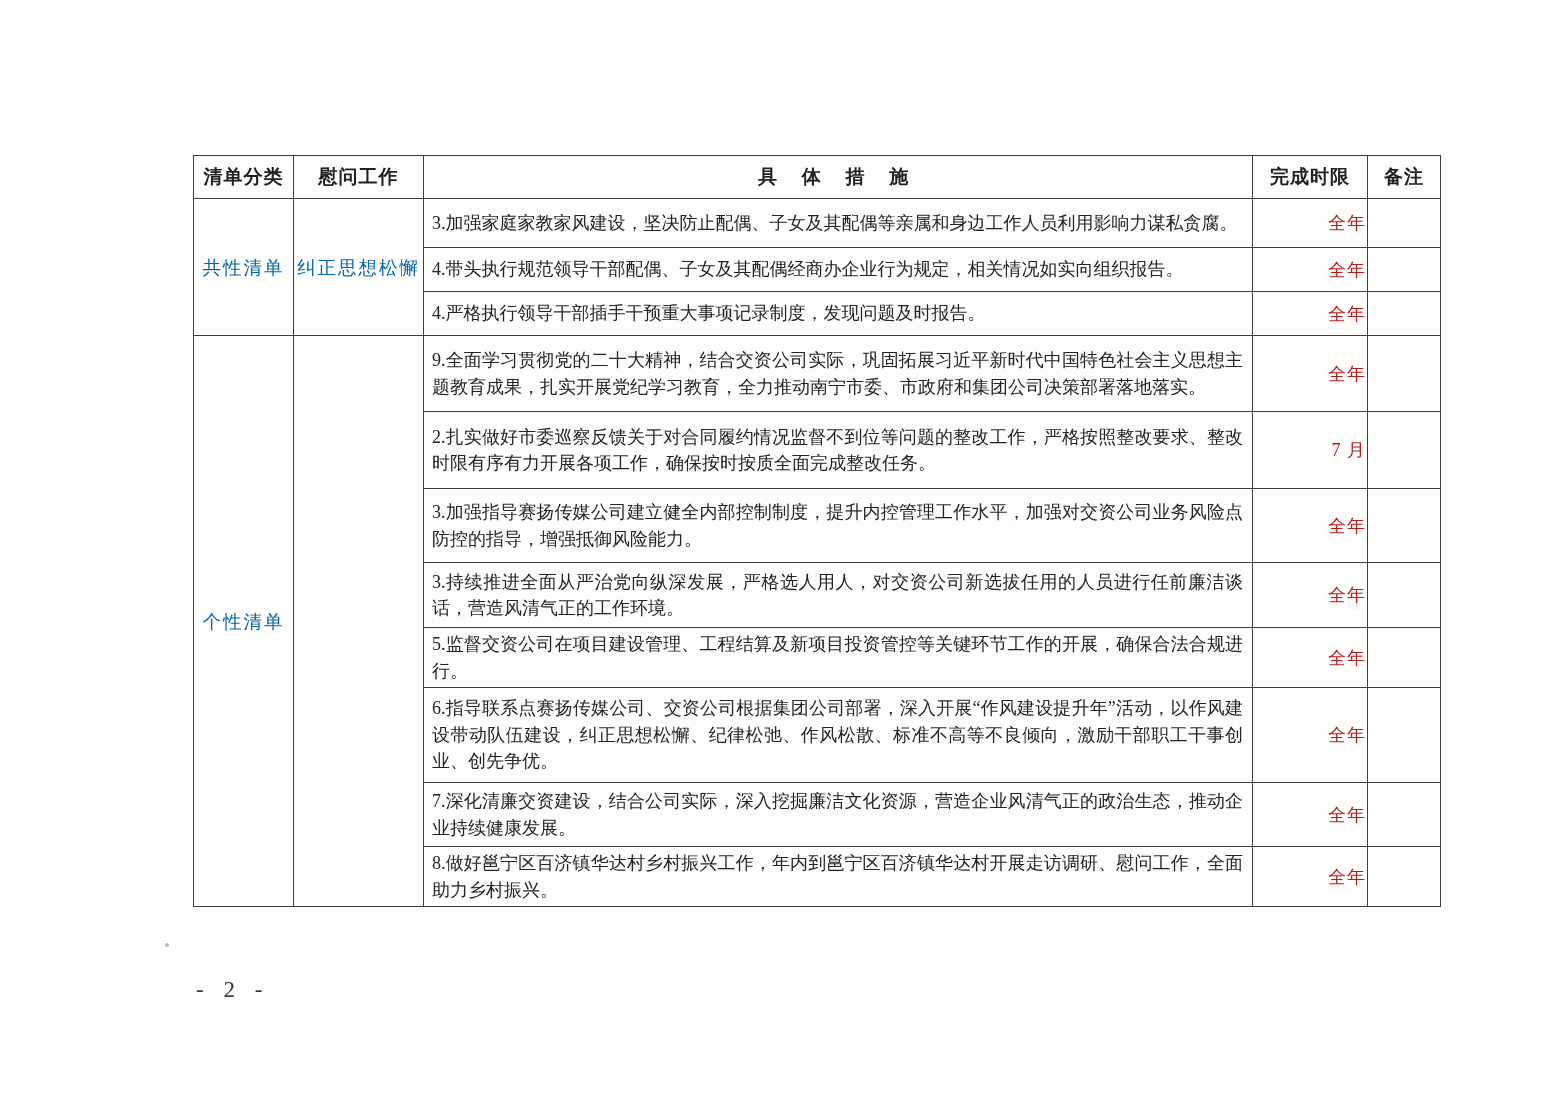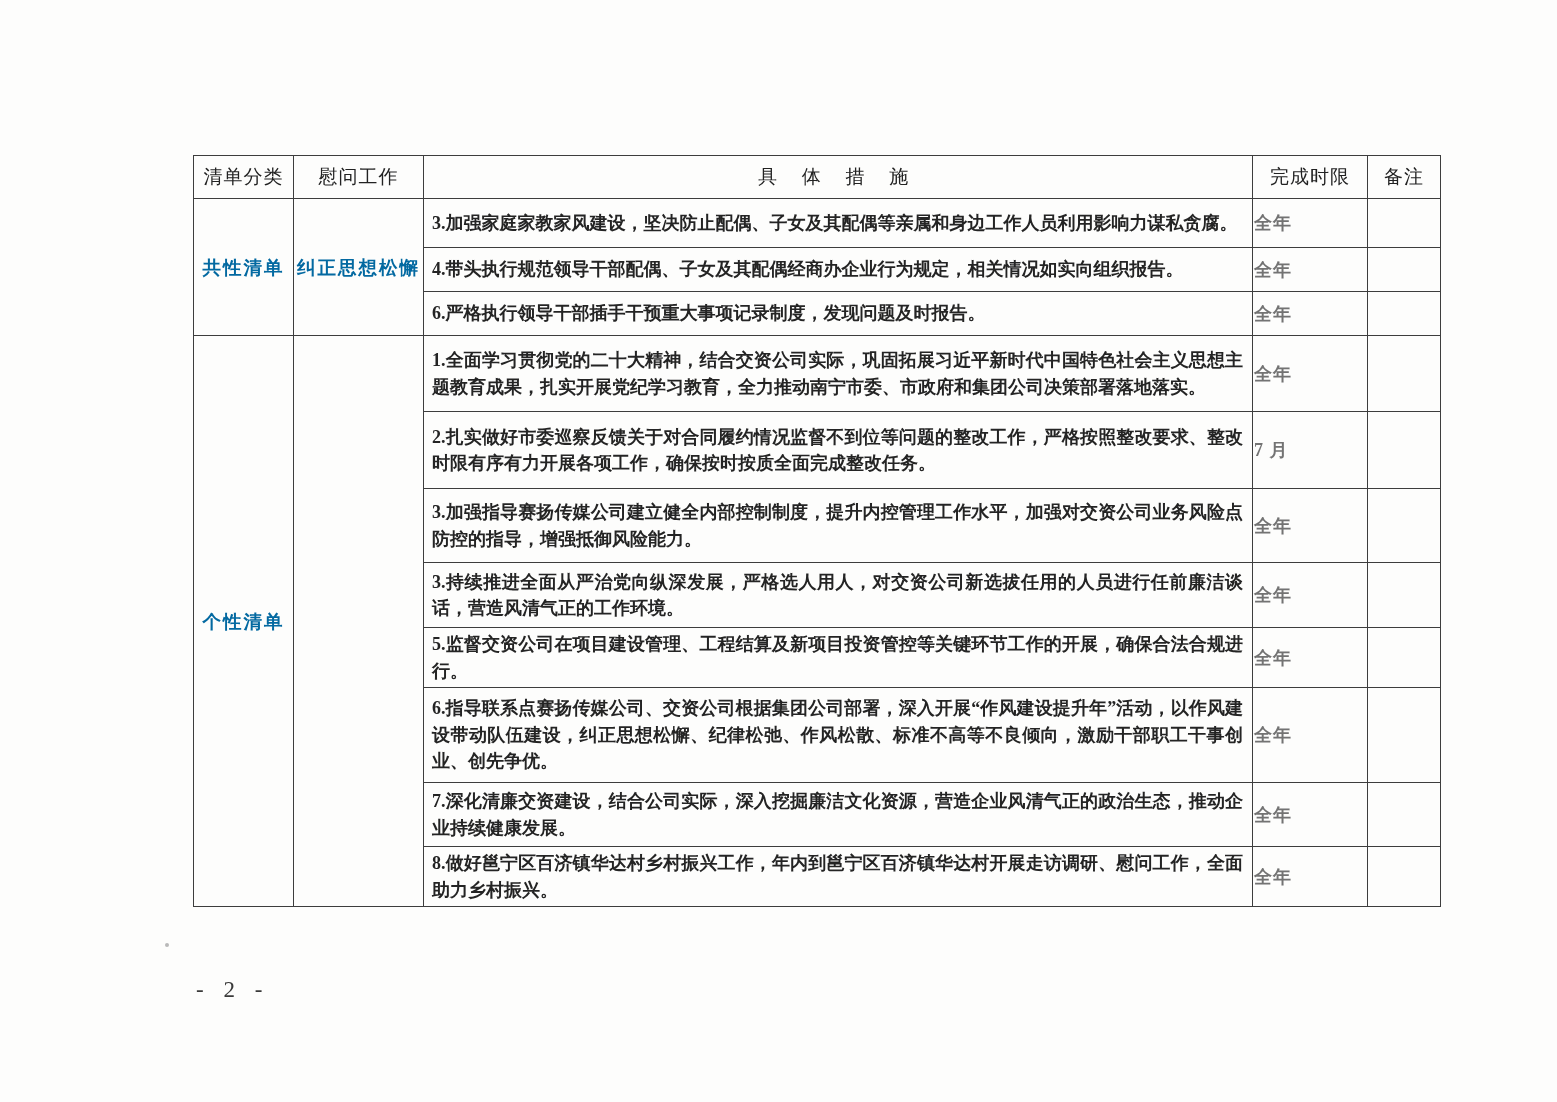--- a/index.html
+++ b/index.html
@@ -21,25 +21,24 @@
     left: 193px;
     top: 155px;
     width: 1247px;
     border-collapse: collapse;
     table-layout: fixed;
   }
   .duty-table th, .duty-table td {
     border: 1.6px solid #3d3d3d;
     box-sizing: border-box;
     overflow: hidden;
-    font-weight: bold;
   }
   .duty-table th {
     font-size: 19px;
-    font-weight: 400;
+    font-weight: 700;
     text-align: center;
     vertical-align: middle;
     padding: 4px 2px;
     letter-spacing: 1px;
     color: #222;
   }
   th.measure-head {
     letter-spacing: 10px;
   }
   td.cat-cell {
@@ -52,25 +51,25 @@
   td.measure-cell {
     font-size: 18px;
     line-height: 26.5px;
     padding: 3px 9px 3px 8px;
     text-align: justify;
     text-justify: inter-ideograph;
     vertical-align: middle;
     color: #242424;
   }
   td.deadline-cell {
-    text-align: left;
+    text-align: right;
     vertical-align: middle;
     font-size: 18px;
     letter-spacing: 1px;
-    color: #737373;
+    color: #b91c1c;
   }
   td.remark-cell {
     background: transparent;
   }
   .page-number {
     position: absolute;
     left: 196px;
     top: 977px;
     font-size: 23px;
     letter-spacing: 7px;
@@ -116,29 +115,29 @@
         <td class="measure-cell">3.加强家庭家教家风建设，坚决防止配偶、子女及其配偶等亲属和身边工作人员利用影响力谋私贪腐。</td>
         <td class="deadline-cell">全年</td>
         <td class="remark-cell"></td>
       </tr>
       <tr style="height:44px">
         <td class="measure-cell">4.带头执行规范领导干部配偶、子女及其配偶经商办企业行为规定，相关情况如实向组织报告。</td>
         <td class="deadline-cell">全年</td>
         <td class="remark-cell"></td>
       </tr>
       <tr style="height:44px">
-        <td class="measure-cell">6.严格执行领导干部插手干预重大事项记录制度，发现问题及时报告。</td>
+        <td class="measure-cell">4.严格执行领导干部插手干预重大事项记录制度，发现问题及时报告。</td>
         <td class="deadline-cell">全年</td>
         <td class="remark-cell"></td>
       </tr>
 
       <tr style="height:76px">
         <td class="cat-cell" rowspan="8">个性清单</td>
         <td class="cat-cell" rowspan="8"></td>
-        <td class="measure-cell">1.全面学习贯彻党的二十大精神，结合交资公司实际，巩固拓展习近平新时代中国特色社会主义思想主题教育成果，扎实开展党纪学习教育，全力推动南宁市委、市政府和集团公司决策部署落地落实。</td>
+        <td class="measure-cell">9.全面学习贯彻党的二十大精神，结合交资公司实际，巩固拓展习近平新时代中国特色社会主义思想主题教育成果，扎实开展党纪学习教育，全力推动南宁市委、市政府和集团公司决策部署落地落实。</td>
         <td class="deadline-cell">全年</td>
         <td class="remark-cell"></td>
       </tr>
       <tr style="height:77px">
         <td class="measure-cell">2.扎实做好市委巡察反馈关于对合同履约情况监督不到位等问题的整改工作，严格按照整改要求、整改时限有序有力开展各项工作，确保按时按质全面完成整改任务。</td>
         <td class="deadline-cell">7 月</td>
         <td class="remark-cell"></td>
       </tr>
       <tr style="height:74px">
         <td class="measure-cell">3.加强指导赛扬传媒公司建立健全内部控制制度，提升内控管理工作水平，加强对交资公司业务风险点防控的指导，增强抵御风险能力。</td>

